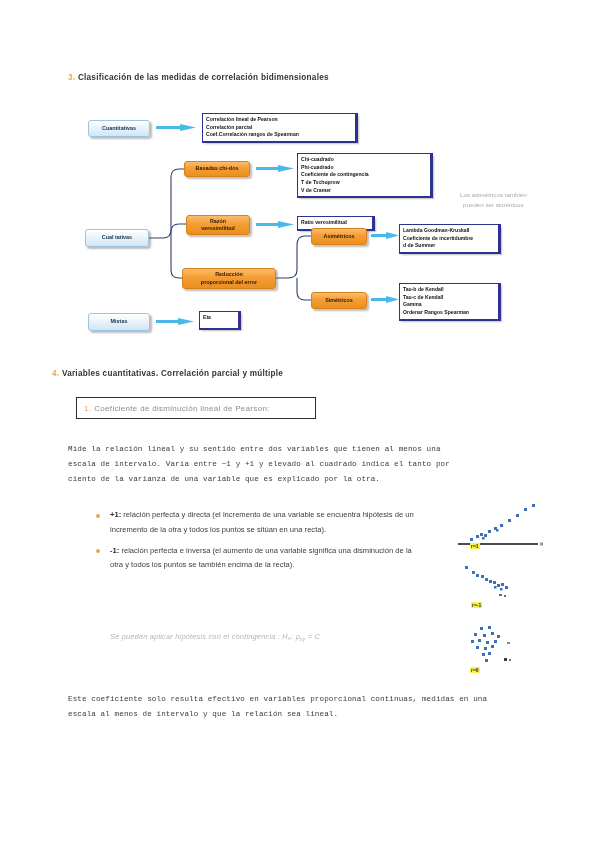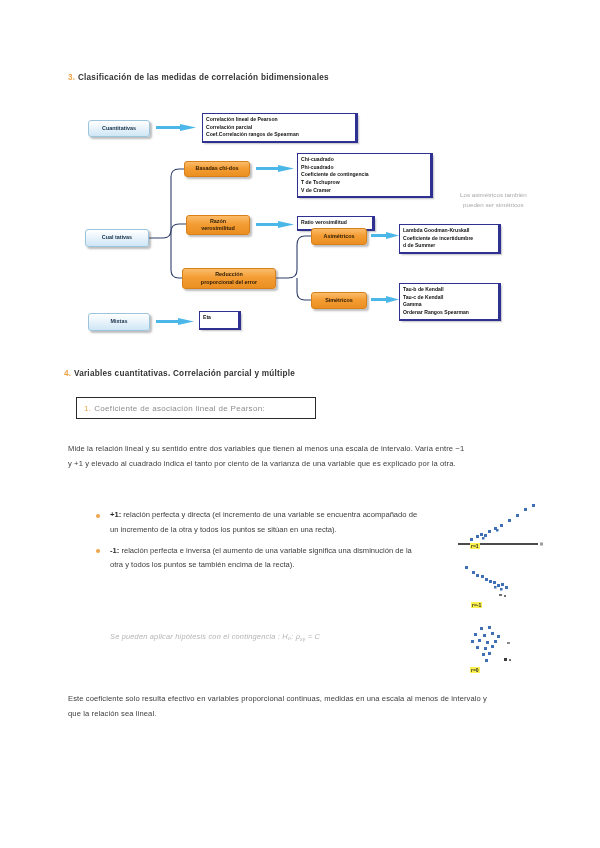--- a/index.html
+++ b/index.html
@@ -26,21 +26,21 @@
   .heading {
     position: absolute;
     font-size: 8.2px;
     font-weight: bold;
     letter-spacing: .25px;
     color: #333333;
     white-space: nowrap;
   }
   .heading .num { color: #f0a44a; font-weight: bold; }
   #heading3 { left: 68px; top: 73px; }
-  #heading4 { left: 64px; top: 369px; }
+  #heading4 { left: 52px; top: 369px; }
 
   
   .diagram {
     position: absolute;
     left: 0; top: 105px;
     width: 600px; height: 240px;
   }
   .node {
     position: absolute;
     box-sizing: border-box;
@@ -113,20 +113,21 @@
   }
   .subtitle-box .num { color: #f0a44a; margin-right: 3px; }
 
   
   .para {
     position: absolute;
     font-size: 7.6px;
     line-height: 1.95;
     color: #3c3c3c;
     letter-spacing: .1px;
+    font-family: Liberation Mono, monospace;
   }
   #para1 { left: 68px; top: 442px; width: 402px; }
   #para2 { left: 68px; top: 692px; width: 420px; }
 
   ul.bullets {
     position: absolute;
     left: 92px; top: 508px;
     width: 330px;
     margin: 0;
     padding: 0;
@@ -297,28 +298,28 @@
     </div>
   </div>
 
   <div class="heading" id="heading4">
     <span class="num">4.</span>
     <span>Variables cuantitativas. Correlación parcial y múltiple</span>
   </div>
 
   <div class="subtitle-box">
     <span class="num">1.</span>
-    <span>Coeficiente de asociación lineal de Pearson:</span>
+    <span>Coeficiente de disminución lineal de Pearson:</span>
   </div>
 
   <div class="para" id="para1">Mide la relación lineal y su sentido entre dos variables que tienen al menos una escala de intervalo. Varía entre −1 y +1 y elevado al cuadrado indica el tanto por ciento de la varianza de una variable que es explicado por la otra.</div>
 
   <ul class="bullets">
     <li>
-      <b>+1:</b><span> relación perfecta y directa (el incremento de una variable se encuentra acompañado de un incremento de la otra y todos los puntos se sitúan en una recta).</span>
+      <b>+1:</b><span> relación perfecta y directa (el incremento de una variable se encuentra hipótesis de un incremento de la otra y todos los puntos se sitúan en una recta).</span>
     </li>
     <li>
       <b>-1:</b><span> relación perfecta e inversa (el aumento de una variable significa una disminución de la otra y todos los puntos se también encima de la recta).</span>
     </li>
   </ul>
 
   <div class="italic-note">
     <span>Se pueden aplicar hipótesis con el contingencia : H₀: ρ</span><sub>xy</sub><span> = C</span>
   </div>
 

